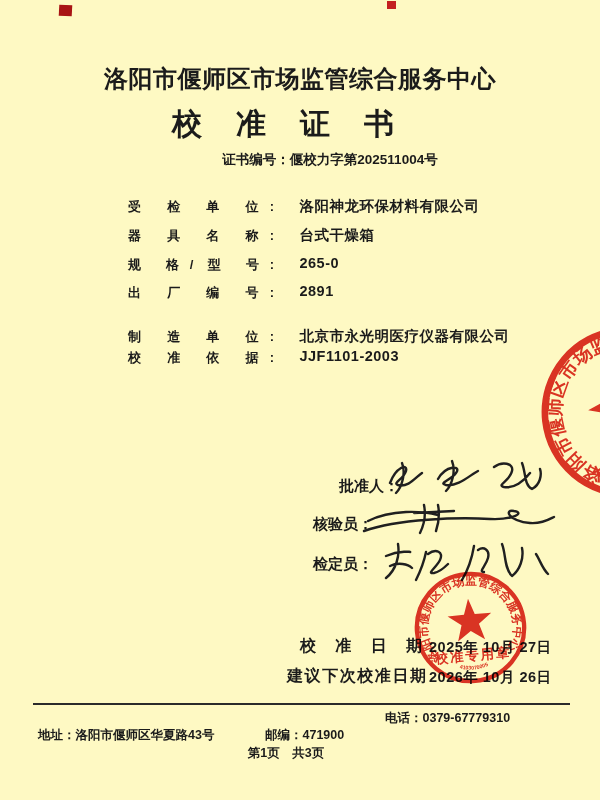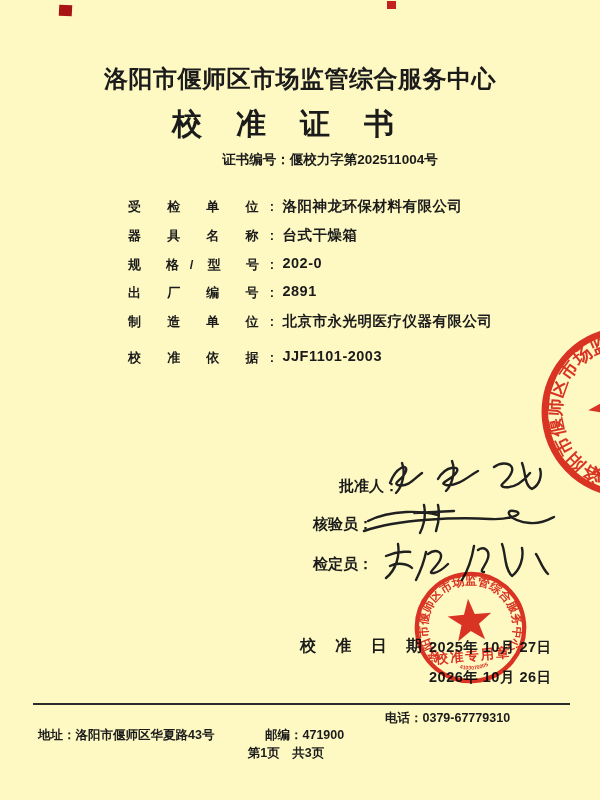--- a/index.html
+++ b/index.html
@@ -12,24 +12,24 @@
   .org-title{top:63px;left:0;right:0;text-align:center;font-size:24px;font-weight:700;letter-spacing:0.5px;}
   .doc-title{top:104px;left:0;right:0;text-align:center;font-size:30px;font-weight:700;letter-spacing:2px;transform:translateX(-16px);}
   .cert-no{top:151px;left:0;right:0;text-align:center;font-size:13.5px;font-weight:700;transform:translateX(30px);}
 
   .fields{position:absolute;left:128px;top:197px;width:440px;}
   .frow{position:absolute;left:0;white-space:nowrap;}
   .frow:nth-of-type(1){top:0;}
   .frow:nth-of-type(2){top:29px;}
   .frow:nth-of-type(3){top:58px;}
   .frow:nth-of-type(4){top:86px;}
-  .frow:nth-of-type(5){top:115px;}
+  .frow:nth-of-type(5){top:130px;}
   .frow:nth-of-type(6){top:151px;}
   .flabel{display:inline-block;width:146px;font-size:13px;font-weight:700;text-align:justify;text-align-last:justify;}
-  .fvalue{display:inline-block;margin-left:4px;font-size:14.5px;font-weight:600;letter-spacing:0.5px;vertical-align:top;}
+  .fvalue{display:inline-block;margin-left:21px;font-size:14.5px;font-weight:600;letter-spacing:0.5px;vertical-align:top;}
 
   .sig-label{font-size:15px;font-weight:700;left:313px;}
   .sig-svg{position:absolute;}
   .sig-svg path{fill:none;stroke:#202020;stroke-width:2.4;stroke-linecap:round;stroke-linejoin:round;}
 
   .date-label{font-size:16px;font-weight:700;display:inline-block;text-align:justify;text-align-last:justify;position:absolute;}
   .date-value{font-size:14.5px;font-weight:700;position:absolute;letter-spacing:0.5px;}
 
   .stamp{position:absolute;mix-blend-mode:multiply;opacity:0.93;}
   .stamp text{font-family:"Liberation Sans","DejaVu Sans",sans-serif;font-weight:700;}
@@ -56,21 +56,21 @@
     <div class="frow">
       <span class="flabel">受 检 单 位:</span>
       <span class="fvalue">洛阳神龙环保材料有限公司</span>
     </div>
     <div class="frow">
       <span class="flabel">器 具 名 称:</span>
       <span class="fvalue">台式干燥箱</span>
     </div>
     <div class="frow">
       <span class="flabel">规 格/ 型 号:</span>
-      <span class="fvalue">202-0</span>
+      <span class="fvalue">265-0</span>
     </div>
     <div class="frow">
       <span class="flabel">出 厂 编 号:</span>
       <span class="fvalue">2891</span>
     </div>
     <div class="frow">
       <span class="flabel">制 造 单 位:</span>
       <span class="fvalue">北京市永光明医疗仪器有限公司</span>
     </div>
     <div class="frow">
@@ -95,20 +95,21 @@
   <div class="abs sig-label" style="top:555px;">检定员：</div>
   <svg class="sig-svg" style="left:378px;top:540px;" width="195" height="44" viewBox="0 0 195 44">
     <path d="M8 16 C22 10 34 12 32 12 M20 4 C22 16 18 30 8 38 M12 26 C20 22 30 24 34 28
              M48 12 C46 22 42 32 38 40 M50 14 C58 8 66 12 62 20 C58 28 48 34 56 33 C62 32 66 28 70 24
              M96 6 C94 18 90 30 84 40 M100 10 C106 6 112 10 110 18 C108 26 100 32 106 32
              M124 4 C128 14 126 28 134 36 C142 30 146 18 144 8 M158 14 C162 20 164 28 170 34"></path>
   </svg>
 
   <div class="date-label" style="left:300px;top:636px;width:122px;">校 准 日 期</div>
   <div class="date-value" style="left:429px;top:638px;">2025年 10月 27日</div>
+  <div class="date-label" style="left:287px;top:666px;width:139px;">建议下次校准日期</div>
   <div class="date-value" style="left:429px;top:668px;">2026年 10月 26日</div>
 
   <svg class="stamp stamp-a" width="115" height="115" viewBox="0 0 120 120">
     <defs>
       <path id="arcA1" d="M 25.53 88.93 A 45 45 0 1 1 94.47 88.93" fill="none"></path>
       <path id="arcA2" d="M 38 98.1 A 44 44 0 0 0 82 98.1" fill="none"></path>
     </defs>
     <circle cx="60" cy="60" r="56" fill="none" stroke="#d8251d" stroke-width="4.5"></circle>
     <polygon points="60,30 65.64,46.23 82.83,46.58 69.13,56.97 74.11,73.42 60,63.6 45.89,73.42 50.87,56.97 37.17,46.58 54.36,46.23" fill="#d8251d"></polygon>
     <text font-size="12" fill="#d8251d">

